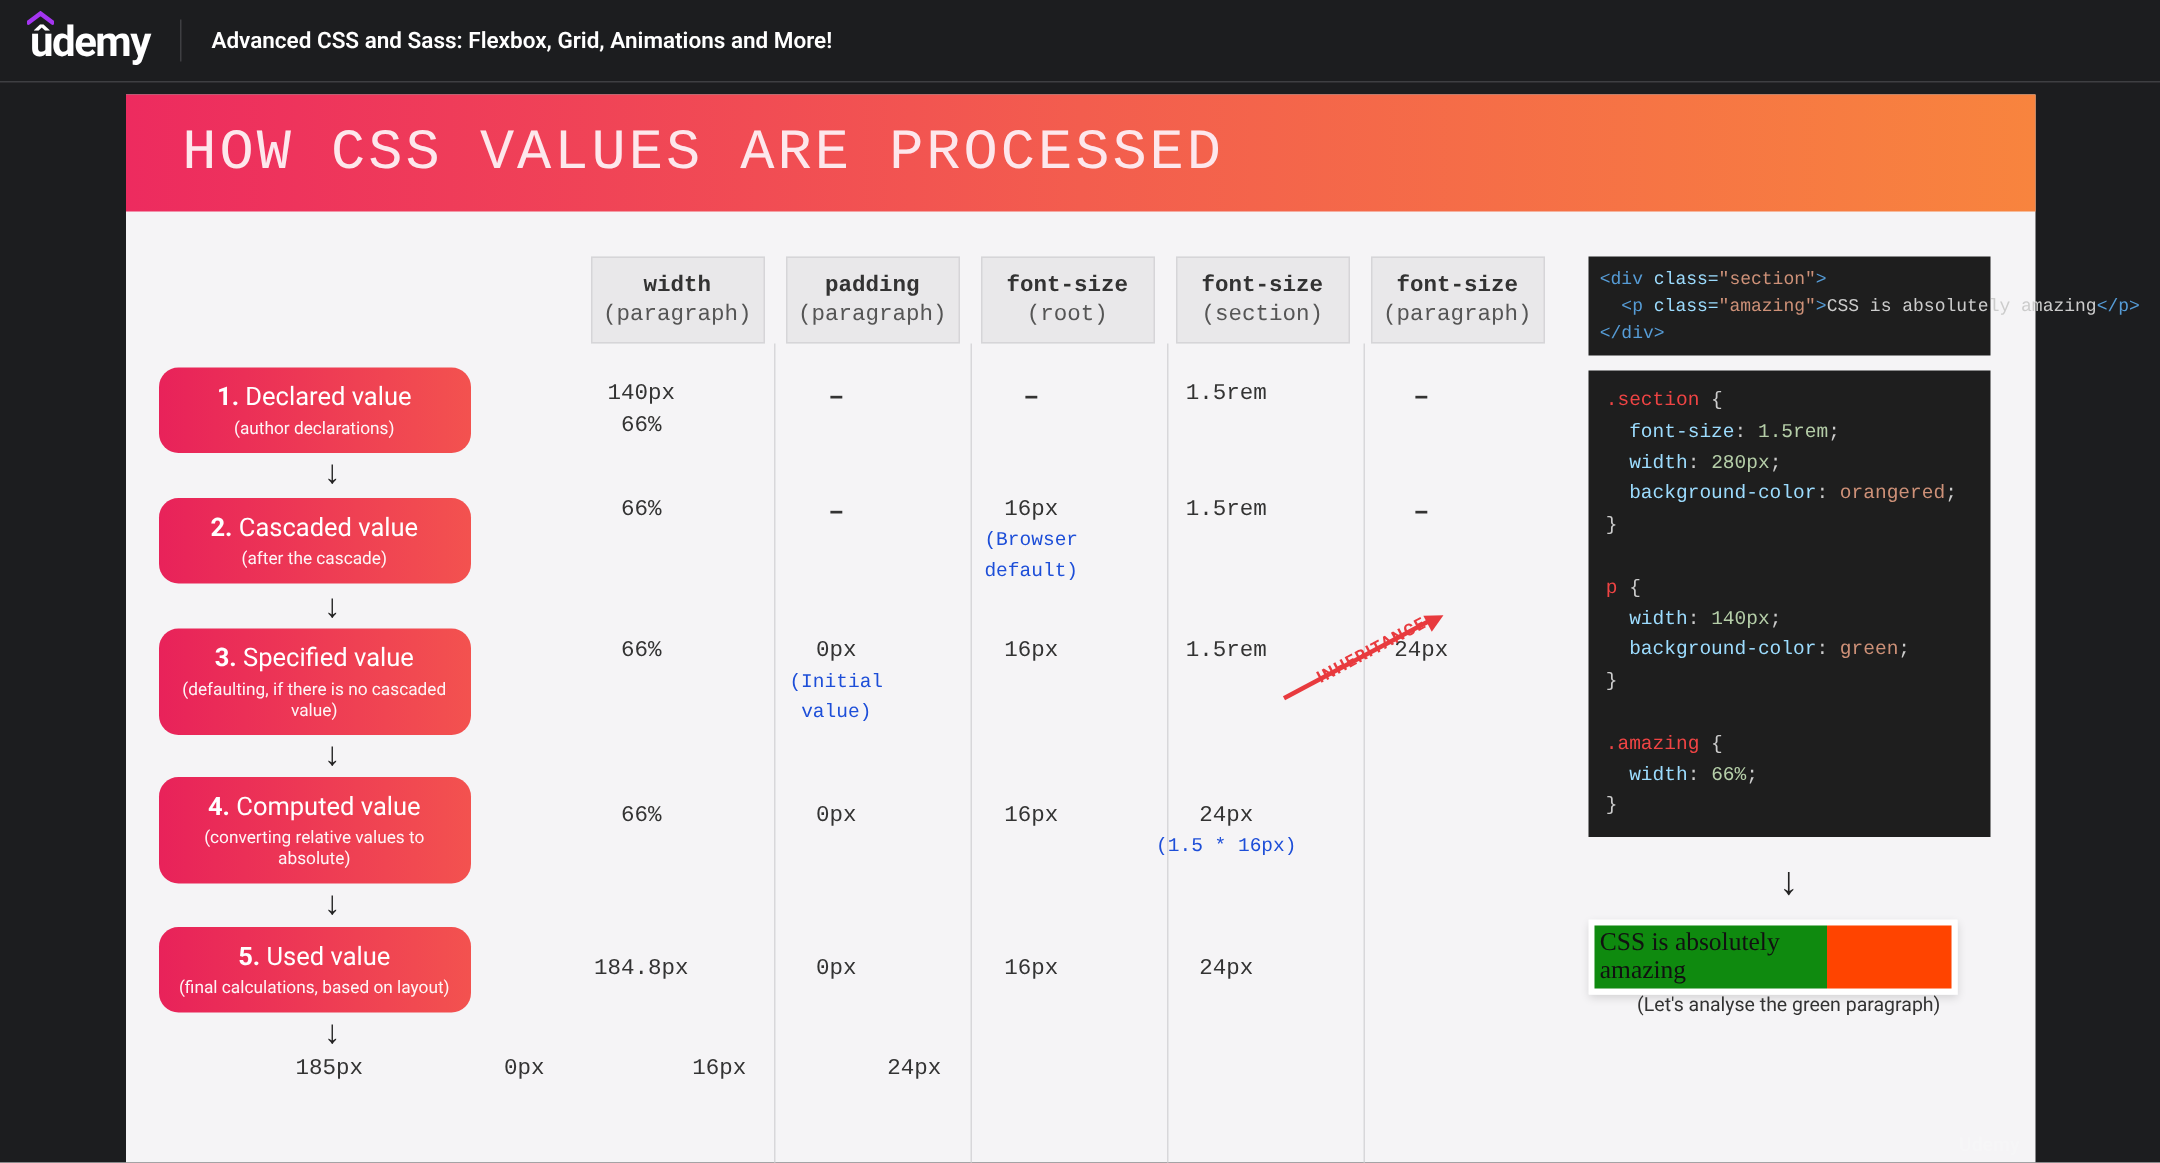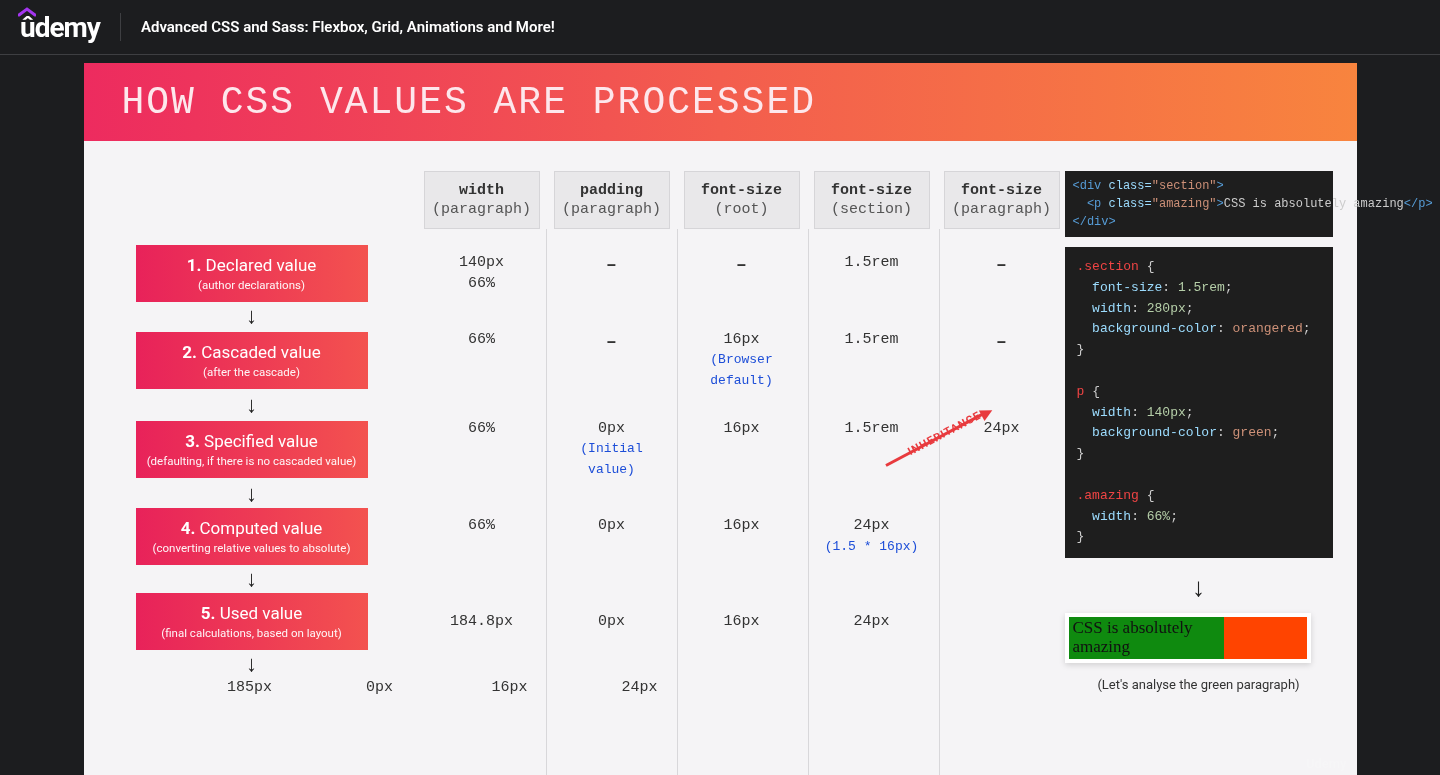--- a/index.html
+++ b/index.html
@@ -63,21 +63,21 @@
   }
   .slide-title {
     font-family: Liberation Mono, monospace;
     font-size: 38px;
     font-weight: 400;
     letter-spacing: 2px;
     color: #fde7ec;
   }
   .slide-body {
     position: relative;
-    padding: 30px 30px 0 52px;
+    padding: 30px 30px 0 22px;
     display: flex;
     gap: 5px;
   }
   .left-col {
     width: 950px;
     position: relative;
   }
   .col-heads {
     display: flex;
     margin-left: 288px;
@@ -92,26 +92,26 @@
     flex-direction: column;
     align-items: center;
     justify-content: center;
     font-family: "Courier New", monospace;
     font-size: 15px;
     color: #555;
     line-height: 1.3;
   }
   .col-head span:first-child { font-weight: 700; color: #333; }
   .stage-block {
-    width: 232px;
+    width: 208px;
     background: linear-gradient(90deg, #e8225a 0%, #f3524f 100%);
     color: #fff;
     text-align: center;
     padding: 10px 8px;
-    border-radius: 0;
+    border-radius: 13px;
   }
   .stage-title { font-size: 17px; font-weight: 400; }
   .stage-title b { font-weight: 700; }
   .stage-sub { font-size: 11.5px; opacity: 0.95; margin-top: 3px; text-align: center; }
   .arrow-down {
     font-size: 22px;
     color: #222;
     text-align: center;
     width: 232px;
     line-height: 1.1;
@@ -194,21 +194,20 @@
     font-size: 17px;
     padding: 2px 4px;
     width: 155px;
     line-height: 1.1;
   }
   .orange-s { background: #ff4400; flex: 1; }
   .analyse {
     text-align: center;
     font-size: 13px;
     color: #333;
-    margin-top: 14px;
   }
   .inherit-line {
     position: absolute;
     left: 130px;
     top: 296px;
     width: 110px;
     height: 3px;
     background: #e83a3e;
     transform: rotate(-28deg);
     transform-origin: left center;

